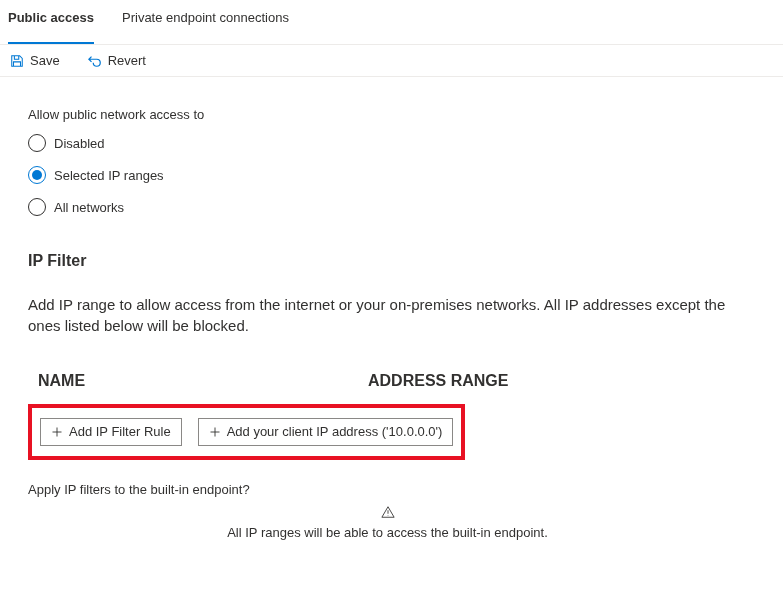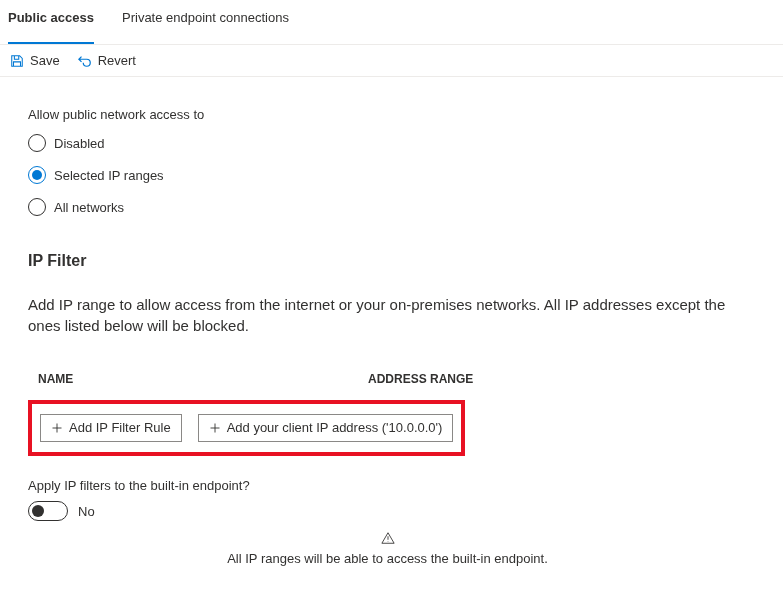--- a/index.html
+++ b/index.html
@@ -21,21 +21,21 @@
       cursor: pointer;
       font-size: 13px;
       color: #323130;
     }
     .tab.active {
       font-weight: 600;
       border-bottom: 2px solid #0078d4;
     }
     .toolbar {
       display: flex;
-      gap: 18px;
+      gap: 28px;
       padding: 8px 10px;
       border-bottom: 1px solid #edebe9;
       align-items: center;
     }
     .tool-btn {
       display: inline-flex;
       align-items: center;
       gap: 6px;
       cursor: pointer;
       font-size: 13px;
@@ -56,21 +56,21 @@
       border: 1px solid #323130; display:flex; align-items:center; justify-content:center;
       flex-shrink: 0;
     }
     .radio-circle.selected { border-color: #0078d4; }
     .radio-dot { width: 10px; height: 10px; border-radius: 50%; background: #0078d4; }
     .h2 { font-size: 16px; font-weight: 600; margin-bottom: 24px; }
     .desc { font-size: 15px; color: #323130; margin-bottom: 28px; line-height: 1.4; }
     .table-head {
       display: flex;
       padding: 8px 10px;
-      font-size: 12px;
+      font-size: 16px;
       font-weight: 600;
       color: #323130;
     }
     .col-name { width: 330px; }
     .col-range { flex: 1; }
     .empty-msg {
       color: #a4262c;
       font-size: 13px;
       margin: 14px 0 10px 0;
     }
@@ -170,26 +170,20 @@
     </button>
     <button class="pill-btn">
       <svg viewBox="0 0 16 16">
           <path stroke="#323130" stroke-width="1.2" d="M8 2v12 M2 8h12"></path>
         </svg>
       <span>Add your client IP address ('10.0.0.0')</span>
     </button>
   </div>
 
   <div class="question">Apply IP filters to the built-in endpoint?</div>
-  <div class="toggle-row">
-    <div class="toggle">
-      <div class="toggle-knob"></div>
-    </div>
-    <span>No</span>
-  </div>
   <div class="info-row">
     <svg viewBox="0 0 16 16">
         <path fill="none" stroke="#323130" stroke-width="1" d="M8 2 L15 14 H1 Z M8 6v4 M8 11.5v0.5"></path>
       </svg>
     <span>All IP ranges will be able to access the built-in endpoint.</span>
   </div>
 
 </div>
 
 </body></html>

